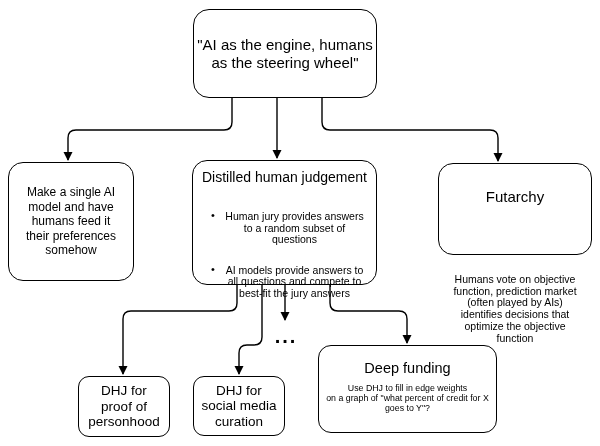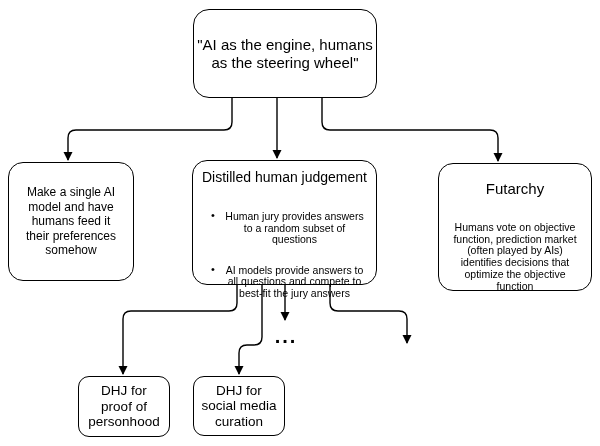--- a/index.html
+++ b/index.html
@@ -33,21 +33,21 @@
     white-space: pre-line;
     box-sizing: border-box;
   }
   .node-root      { left:193px; top:9px;   width:184px; height:89px;  font-size:15px;   line-height:18px;   border-radius:16px; }
   .node-single-ai { left:8px;   top:162px; width:126px; height:119px; font-size:12px;   line-height:14.5px; border-radius:15px; }
   .node-dhj       { left:192px; top:160px; width:185px; height:125px; justify-content:flex-start; padding-top:8px; border-radius:15px; }
   .node-dhj .title { font-size:14px; line-height:17px; }
   .bullets { list-style:none; margin:7px 0 0 0; padding:0 8px 0 28px; width:100%; box-sizing:border-box; }
   .bullets li { position:relative; font-size:10.5px; line-height:11.6px; text-align:center; margin:0 0 1px 0; white-space:pre-line; }
   .bullets li::before { content:"\2022"; position:absolute; left:-10px; top:-1px; font-size:11px; }
-  .node-futarchy  { left:438px; top:163px; width:154px; height:128px; justify-content:flex-start; padding-top:16px; border-radius:15px; }
+  .node-futarchy  { left:438px; top:163px; width:154px; height:92px; justify-content:flex-start; padding-top:24px; border-radius:15px;gap:44px; }
   .node-futarchy .title { font-size:15px; line-height:18px; }
   .node-futarchy .body  { font-size:10.5px; line-height:11.7px; margin-top:24px; }
   .node-dhj-proof  { left:78px;  top:376px; width:92px; height:61px; font-size:13.5px; line-height:15.5px; border-radius:11px; }
   .node-dhj-social { left:193px; top:376px; width:92px; height:60px; font-size:13.5px; line-height:15.5px; border-radius:11px; }
   .node-deep      { left:318px; top:345px; width:179px; height:88px; justify-content:flex-start; padding:14px 1px 0 1px; border-radius:13px; }
   .node-deep .title { font-size:14.5px; line-height:17px; }
   .node-deep .body  { font-size:8.8px; line-height:10px; margin-top:6px; }
   .ellipsis {
     position: absolute;
     left: 271px; top: 326px;
@@ -121,16 +121,22 @@
 proof of
 personhood</div>
   </div>
 
   <div class="node node-dhj-social">
     <div>DHJ for
 social media
 curation</div>
   </div>
 
+  <div class="node node-deep">
+    <div class="title">Deep funding</div>
+    <div class="body">Use DHJ to fill in edge weights
+on a graph of "what percent of credit for X
+goes to Y"?</div>
+  </div>
 
   <div class="ellipsis">...</div>
 
 </div>
 
 </body></html>

